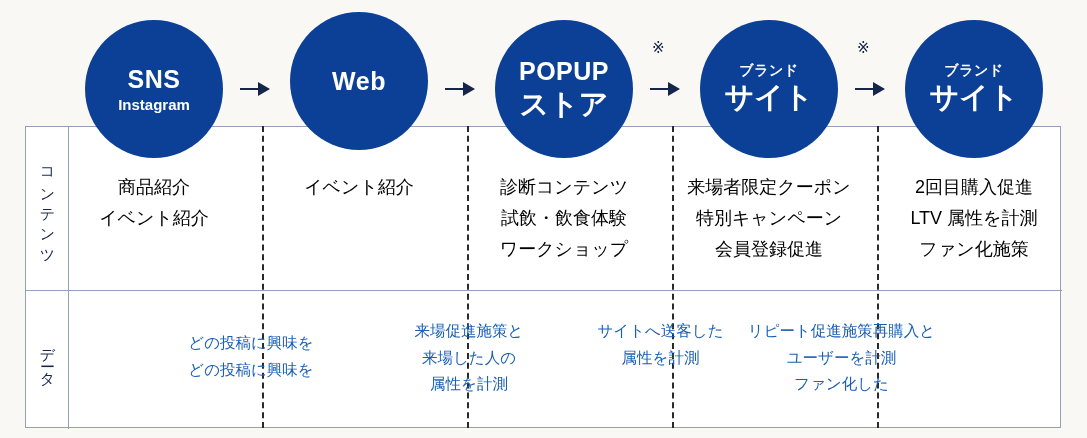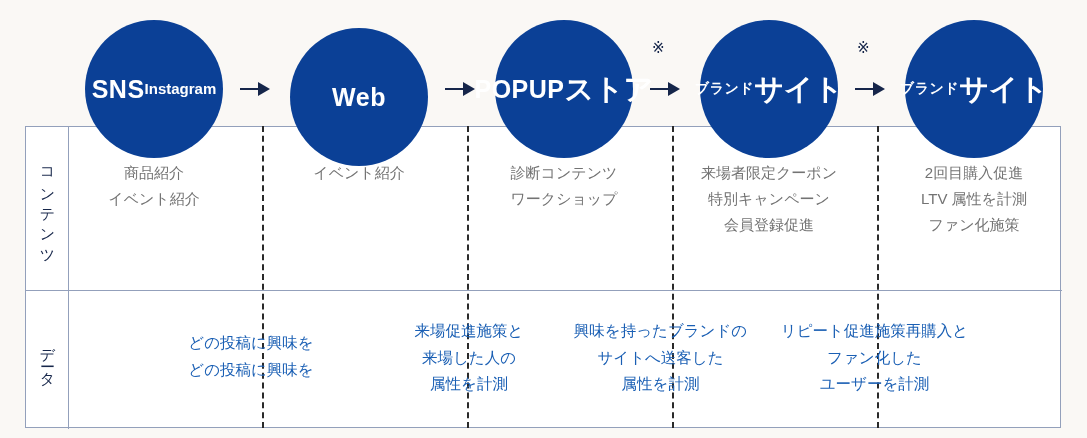--- a/index.html
+++ b/index.html
@@ -24,21 +24,21 @@
 
   
   .circle {
     position: absolute;
     width: 138px;
     height: 138px;
     border-radius: 50%;
     background: #0b4096;
     color: #ffffff;
     display: flex;
-    flex-direction: row;
+    flex-direction: column;
     align-items: center;
     justify-content: center;
     text-align: center;
     line-height: 1.22;
     z-index: 5;
   }
   .circle .c-main {
     font-size: 25px;
     font-weight: bold;
     letter-spacing: 0.5px;
@@ -141,25 +141,25 @@
     top: 126px;
     width: 0;
     height: 302px;
     border-left: 2px dashed #2a2a2a;
     z-index: 3;
   }
 
   
   .content-cell {
     position: absolute;
-    top: 160px;
+    top: 172px;
     width: 204px;
     text-align: center;
-    color: #737373;
-    font-size: 15px;
+    color: #000000;
+    font-size: 18px;
     line-height: 1.72;
     z-index: 4;
   }
   .data-cell {
     position: absolute;
     top: 330px;
     width: 210px;
     text-align: center;
     color: #1a5fb4;
     font-size: 15.5px;
@@ -186,21 +186,21 @@
   <div class="vdash" style="left:262px;"></div>
   <div class="vdash" style="left:467px;"></div>
   <div class="vdash" style="left:672px;"></div>
   <div class="vdash" style="left:877px;"></div>
 
   <div class="circle" style="left:85px; top:20px;">
     <span class="c-main">SNS</span>
     <span class="c-sub">Instagram</span>
   </div>
 
-  <div class="circle" style="left:290px; top:28px;">
+  <div class="circle" style="left:290px; top:12px;">
     <span class="c-main">Web</span>
   </div>
 
   <div class="circle" style="left:495px; top:20px;">
     <span class="c-main">POPUP</span>
     <span class="c-sub jp">ストア</span>
   </div>
 
   <div class="circle" style="left:700px; top:20px;">
     <span class="c-main jp">ブランド</span>
@@ -238,20 +238,21 @@
     <span class="cell-line">商品紹介</span>
     <span class="cell-line">イベント紹介</span>
   </div>
 
   <div class="content-cell" style="left:257px;">
     <span class="cell-line">イベント紹介</span>
   </div>
 
   <div class="content-cell" style="left:462px;">
     <span class="cell-line">診断コンテンツ</span>
+    <span class="cell-line">試飲・飲食体験</span>
     <span class="cell-line">ワークショップ</span>
   </div>
 
   <div class="content-cell" style="left:667px;">
     <span class="cell-line">来場者限定クーポン</span>
     <span class="cell-line">特別キャンペーン</span>
     <span class="cell-line">会員登録促進</span>
   </div>
 
   <div class="content-cell" style="left:872px;">
@@ -265,24 +266,23 @@
     <span class="cell-line">どの投稿に興味を</span>
   </div>
 
   <div class="data-cell three-line" style="left:364px;">
     <span class="cell-line">来場促進施策と</span>
     <span class="cell-line">来場した人の</span>
     <span class="cell-line">属性を計測</span>
   </div>
 
   <div class="data-cell three-line" style="left:553px; width:215px;">
-    <span class="cell-line">興味を持ったブランドの</span>
     <span class="cell-line">サイトへ送客した</span>
     <span class="cell-line">属性を計測</span>
   </div>
 
-  <div class="data-cell three-line" style="left:757px; width:235px;">
+  <div class="data-cell three-line" style="left:724px; width:235px;">
     <span class="cell-line">リピート促進施策再購入と</span>
+    <span class="cell-line">ユーザーを計測</span>
     <span class="cell-line">ファン化した</span>
-    <span class="cell-line">ユーザーを計測</span>
   </div>
 
 </div>
 
 </body></html>

